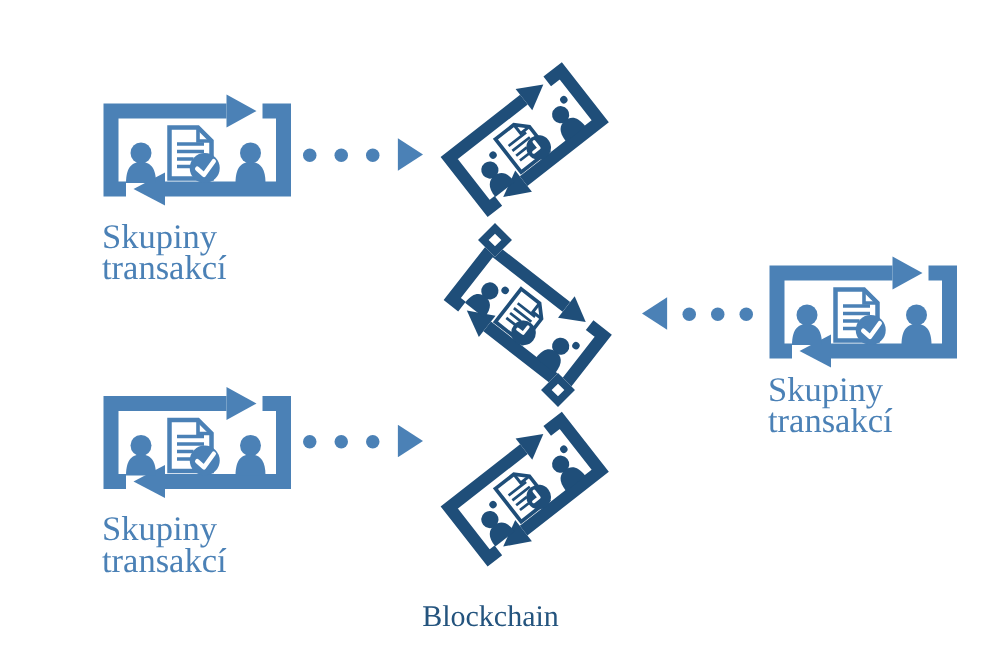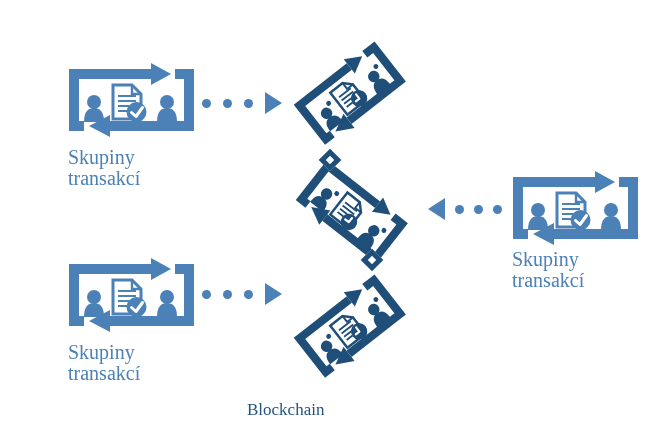--- a/index.html
+++ b/index.html
@@ -25,22 +25,22 @@
   .rot-cw{transform:rotate(38deg);}
   
   .diamond{position:absolute;width:6px;height:6px;border:5px solid var(--dark);background:#fff;transform:rotate(45deg);z-index:3;}
   
   .dotarrow{position:absolute;display:flex;align-items:center;height:22px;color:var(--light);gap:12px;}
   .dotarrow.tight{gap:10px;}
   .dot{width:9px;height:9px;border-radius:50%;background:currentColor;}
   .tri-r{width:17px;height:22px;background:currentColor;clip-path:polygon(0 0,100% 50%,0 100%);}
   .tri-l{width:17px;height:22px;background:currentColor;clip-path:polygon(100% 0,0 50%,100% 100%);}
   
-  .grouplabel{position:absolute;color:var(--label);font-size:20px;line-height:21px;}
-  .title{position:absolute;color:var(--title);font-size:17px;text-align:left;width:160px;}
+  .grouplabel{position:absolute;color:var(--label);font-size:23px;line-height:21px;}
+  .title{position:absolute;color:var(--title);font-size:20px;text-align:center;width:160px;}
 </style>
 </head>
 <body>
 
 <div id="canvas" style="background: rgb(255, 255, 255);">
 
   <div class="cycle light" style="left:63px;top:62px;width:136px;height:78px">
   <svg viewBox="0 0 136 78" xmlns="http://www.w3.org/2000/svg">
     <path class="stroke" d="M21 64 H11 V12 H88"></path>
     <polygon class="fillc" points="88,1 108,12 88,23"></polygon>

